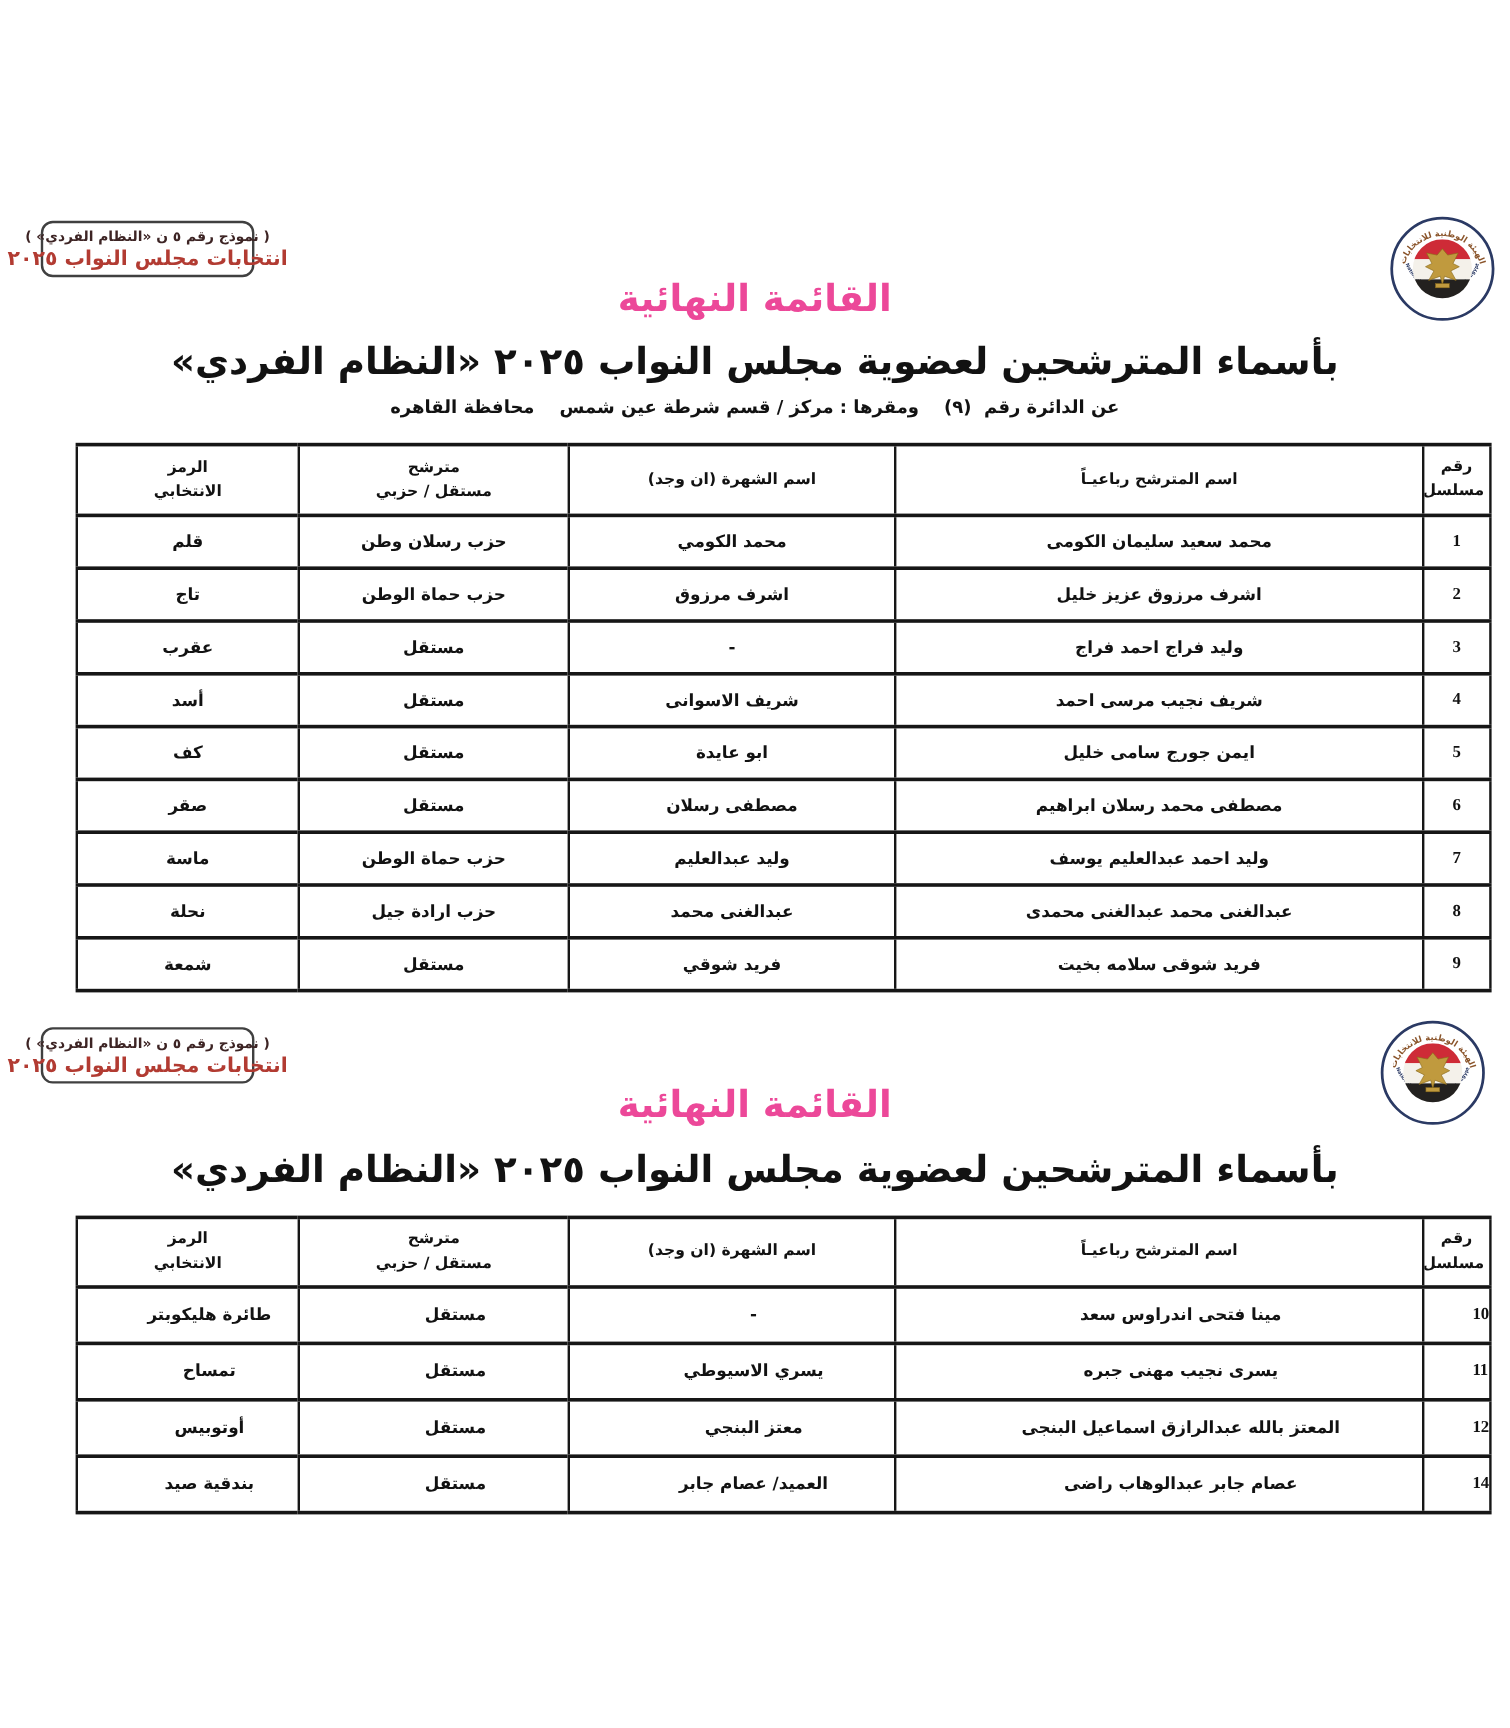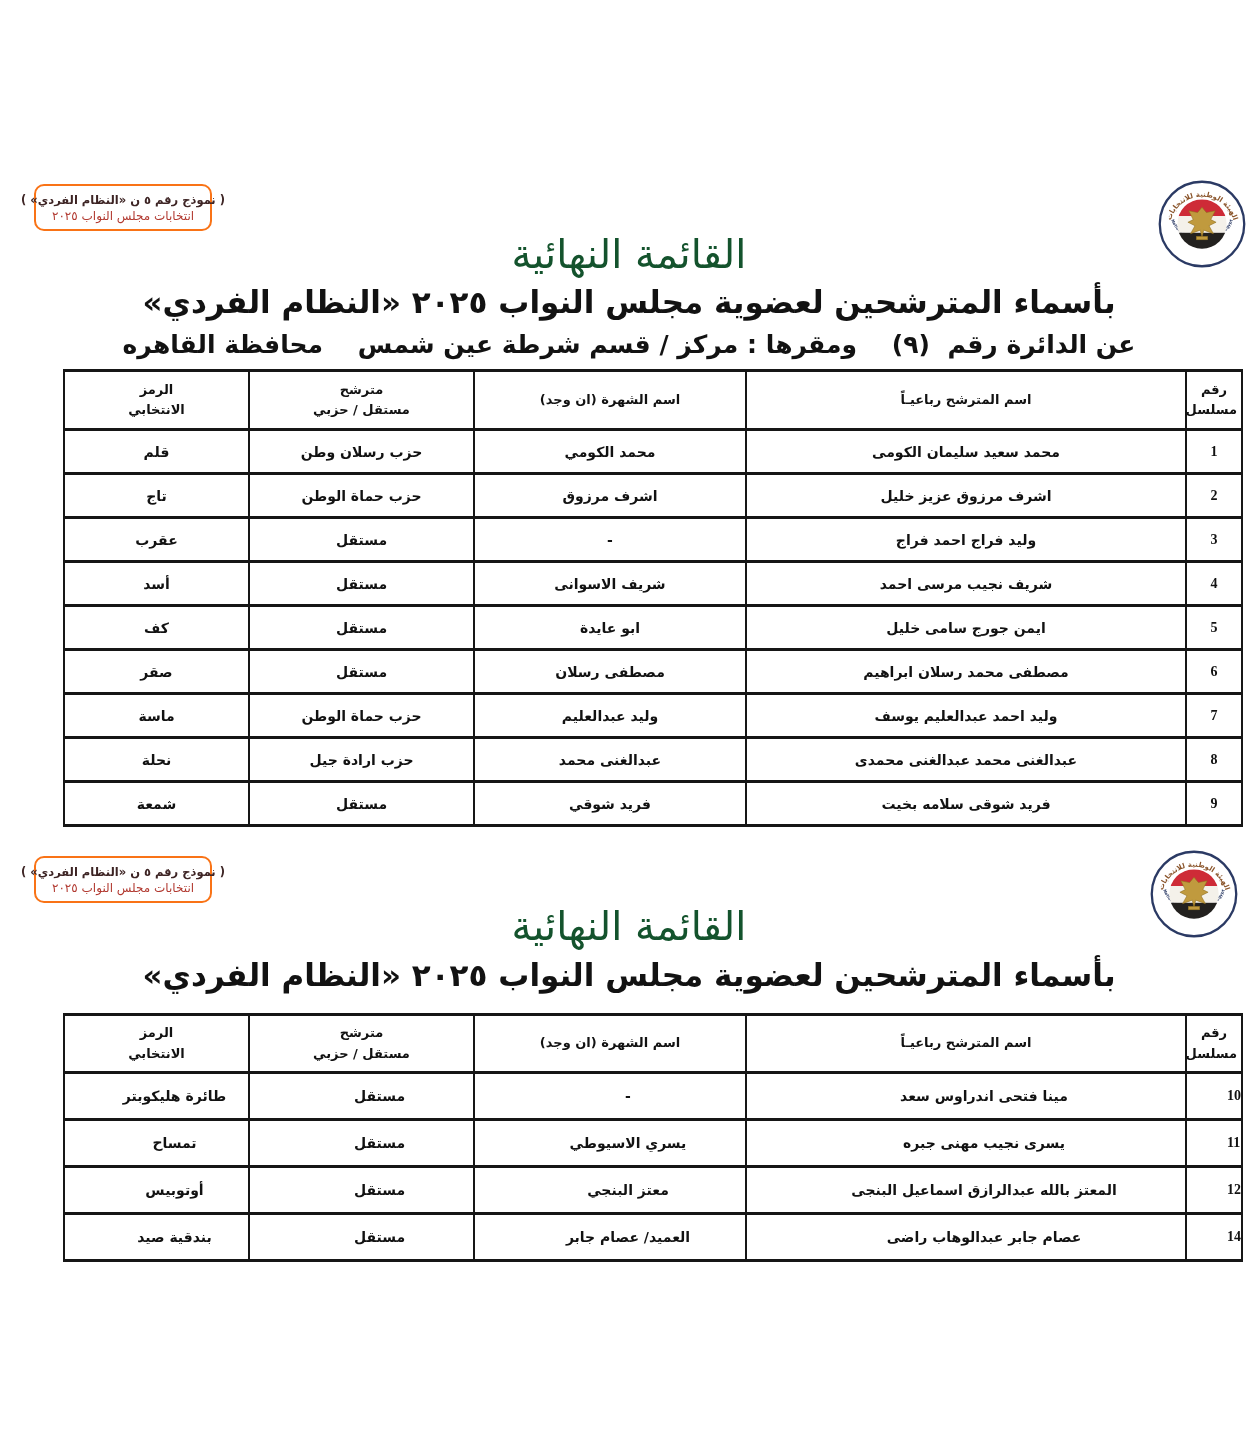--- a/index.html
+++ b/index.html
@@ -9,46 +9,46 @@
     background:#ffffff;
     font-family:"DejaVu Sans","Liberation Sans",sans-serif;
     color:#111;
     overflow:hidden;
   }
   
   .stamp{
     position:absolute;
     left:34px;
     width:178px;height:47px;
-    border:2px solid #f97316;
+    border:2px solid #404040;
     border-radius:10px;
     display:flex;flex-direction:column;justify-content:center;align-items:center;
     gap:2px;
     background:#fff;
     box-sizing:border-box;
   }
   .stamp .l1{font-size:11.5px;font-weight:700;color:#3d2424;white-space:nowrap;}
-  .stamp .l2{font-size:12px;font-weight:400;color:#b23b32;white-space:nowrap;}
+  .stamp .l2{font-size:17px;font-weight:700;color:#b23b32;white-space:nowrap;}
   
   .logo{position:absolute;width:88px;height:88px;}
   
   .doc-title{
     position:absolute;left:0;width:100%;
     text-align:center;
-    font-size:40px;font-weight:400;color:#14532d;
+    font-size:31px;font-weight:700;color:#ec4899;
   }
   .doc-subtitle{
     position:absolute;left:0;width:100%;
     text-align:center;
     font-size:31px;font-weight:700;color:#121212;
   }
   .district-line{
     position:absolute;left:0;width:100%;
     text-align:center;
-    font-size:25px;font-weight:700;color:#121212;
+    font-size:15px;font-weight:700;color:#121212;
     white-space:pre;
   }
   
   table.cands{
     position:absolute;left:63px;
     width:1132px;
     border-collapse:collapse;
     direction:rtl;
     table-layout:fixed;
     background:#fff;

